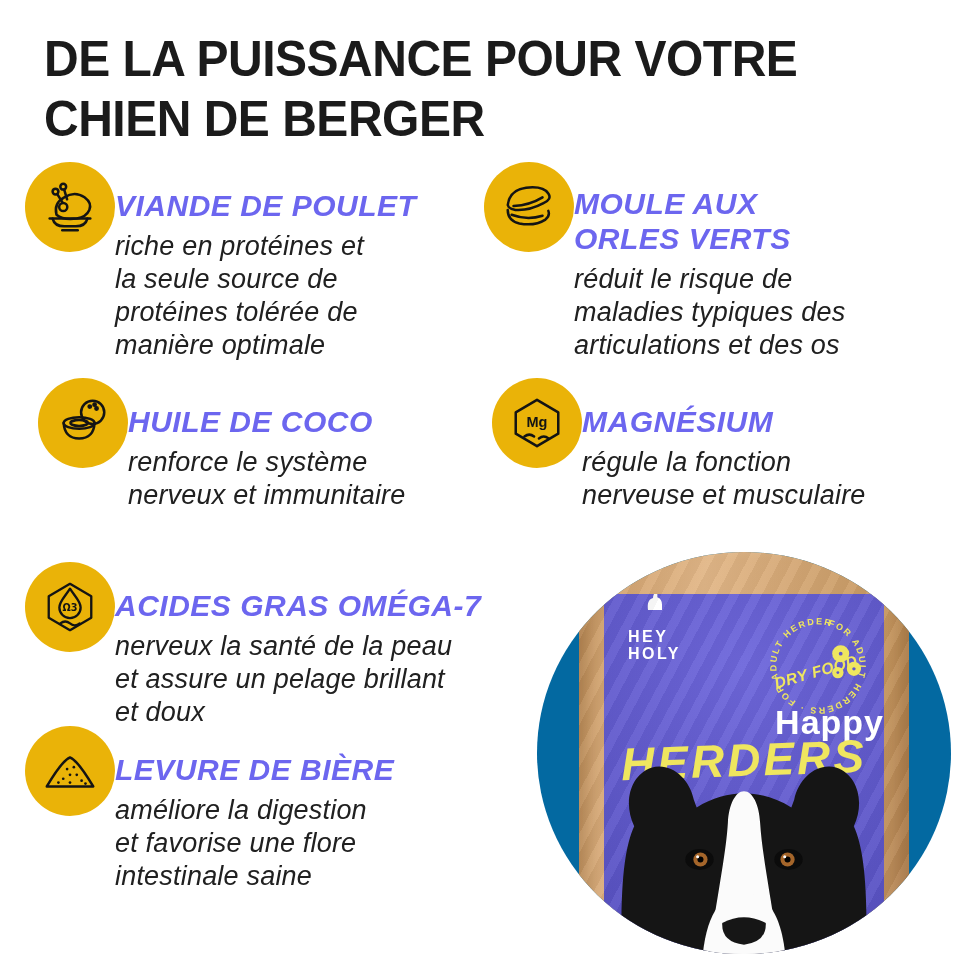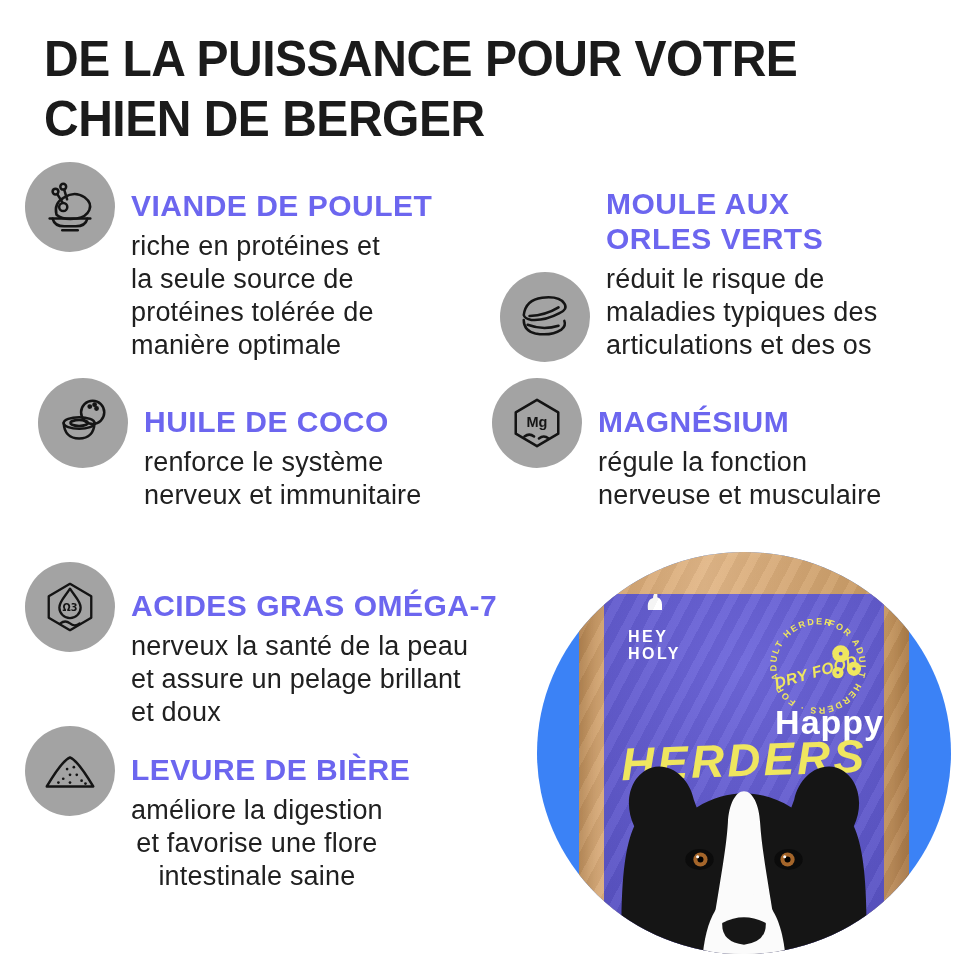--- a/index.html
+++ b/index.html
@@ -11,45 +11,45 @@
   }
   .title{
     position:absolute;left:44px;top:28px;margin:0;
     font-size:48px;line-height:57px;font-weight:800;color:#1b1b1b;
     letter-spacing:-0.5px;white-space:pre-line;
     transform:scaleY(1.06);transform-origin:top left;
   }
   
   .item{position:absolute;display:flex;align-items:flex-start;z-index:2;}
   .icon-circle{
-    width:90px;height:90px;border-radius:50%;background:#a3a3a3;flex:none;
+    width:90px;height:90px;border-radius:50%;background:#eab308;flex:none;
     display:flex;align-items:center;justify-content:center;
   }
   .icon-circle svg{display:block;}
-  .item-text{margin-left:16px;flex:none;padding-top:26px;}
+  .item-text{flex:none;padding-top:26px;font-style:italic;}
   .item-text.tight{padding-top:24px;}
   .ing-heading{
     margin:0;font-size:30px;line-height:35px;font-weight:800;color:#6C66EF;
     letter-spacing:.5px;white-space:pre-line;width:max-content;
   }
   .ing-body{
     margin:7px 0 0;font-size:27px;line-height:33px;color:#202020;
     letter-spacing:.2px;white-space:pre-line;width:max-content;
   }
   #item-poulet{left:25px;top:162px;}
-  #item-moule{left:500px;top:162px;align-items:flex-end;}
+  #item-moule{left:484px;top:162px;}
   #item-coco{left:38px;top:378px;}
   #item-mg{left:492px;top:378px;}
   #item-omega{left:25px;top:562px;}
-  #item-levure{left:25px;top:726px;text-align:center;}
+  #item-levure{left:25px;top:726px;}
 
   
   .product-circle{
     position:absolute;left:537px;top:552px;width:414px;height:402px;
-    border-radius:50%;background:#3b82f6;overflow:hidden;z-index:1;
+    border-radius:50%;background:#0369a1;overflow:hidden;z-index:1;
   }
   .bag{
     position:absolute;left:42px;top:-16px;width:330px;height:440px;
     border-radius:30px 30px 14px 14px;
     background:linear-gradient(102deg,#c2935f 0%,#d4a673 12%,#e2b788 32%,#d3a673 55%,#c5965f 80%,#b9895b 100%);
     box-shadow:
       inset 16px 0 20px -10px rgba(110,62,16,.40),
       inset -16px 0 20px -10px rgba(110,62,16,.40),
       inset 0 18px 16px -10px rgba(255,238,205,.55);
   }

